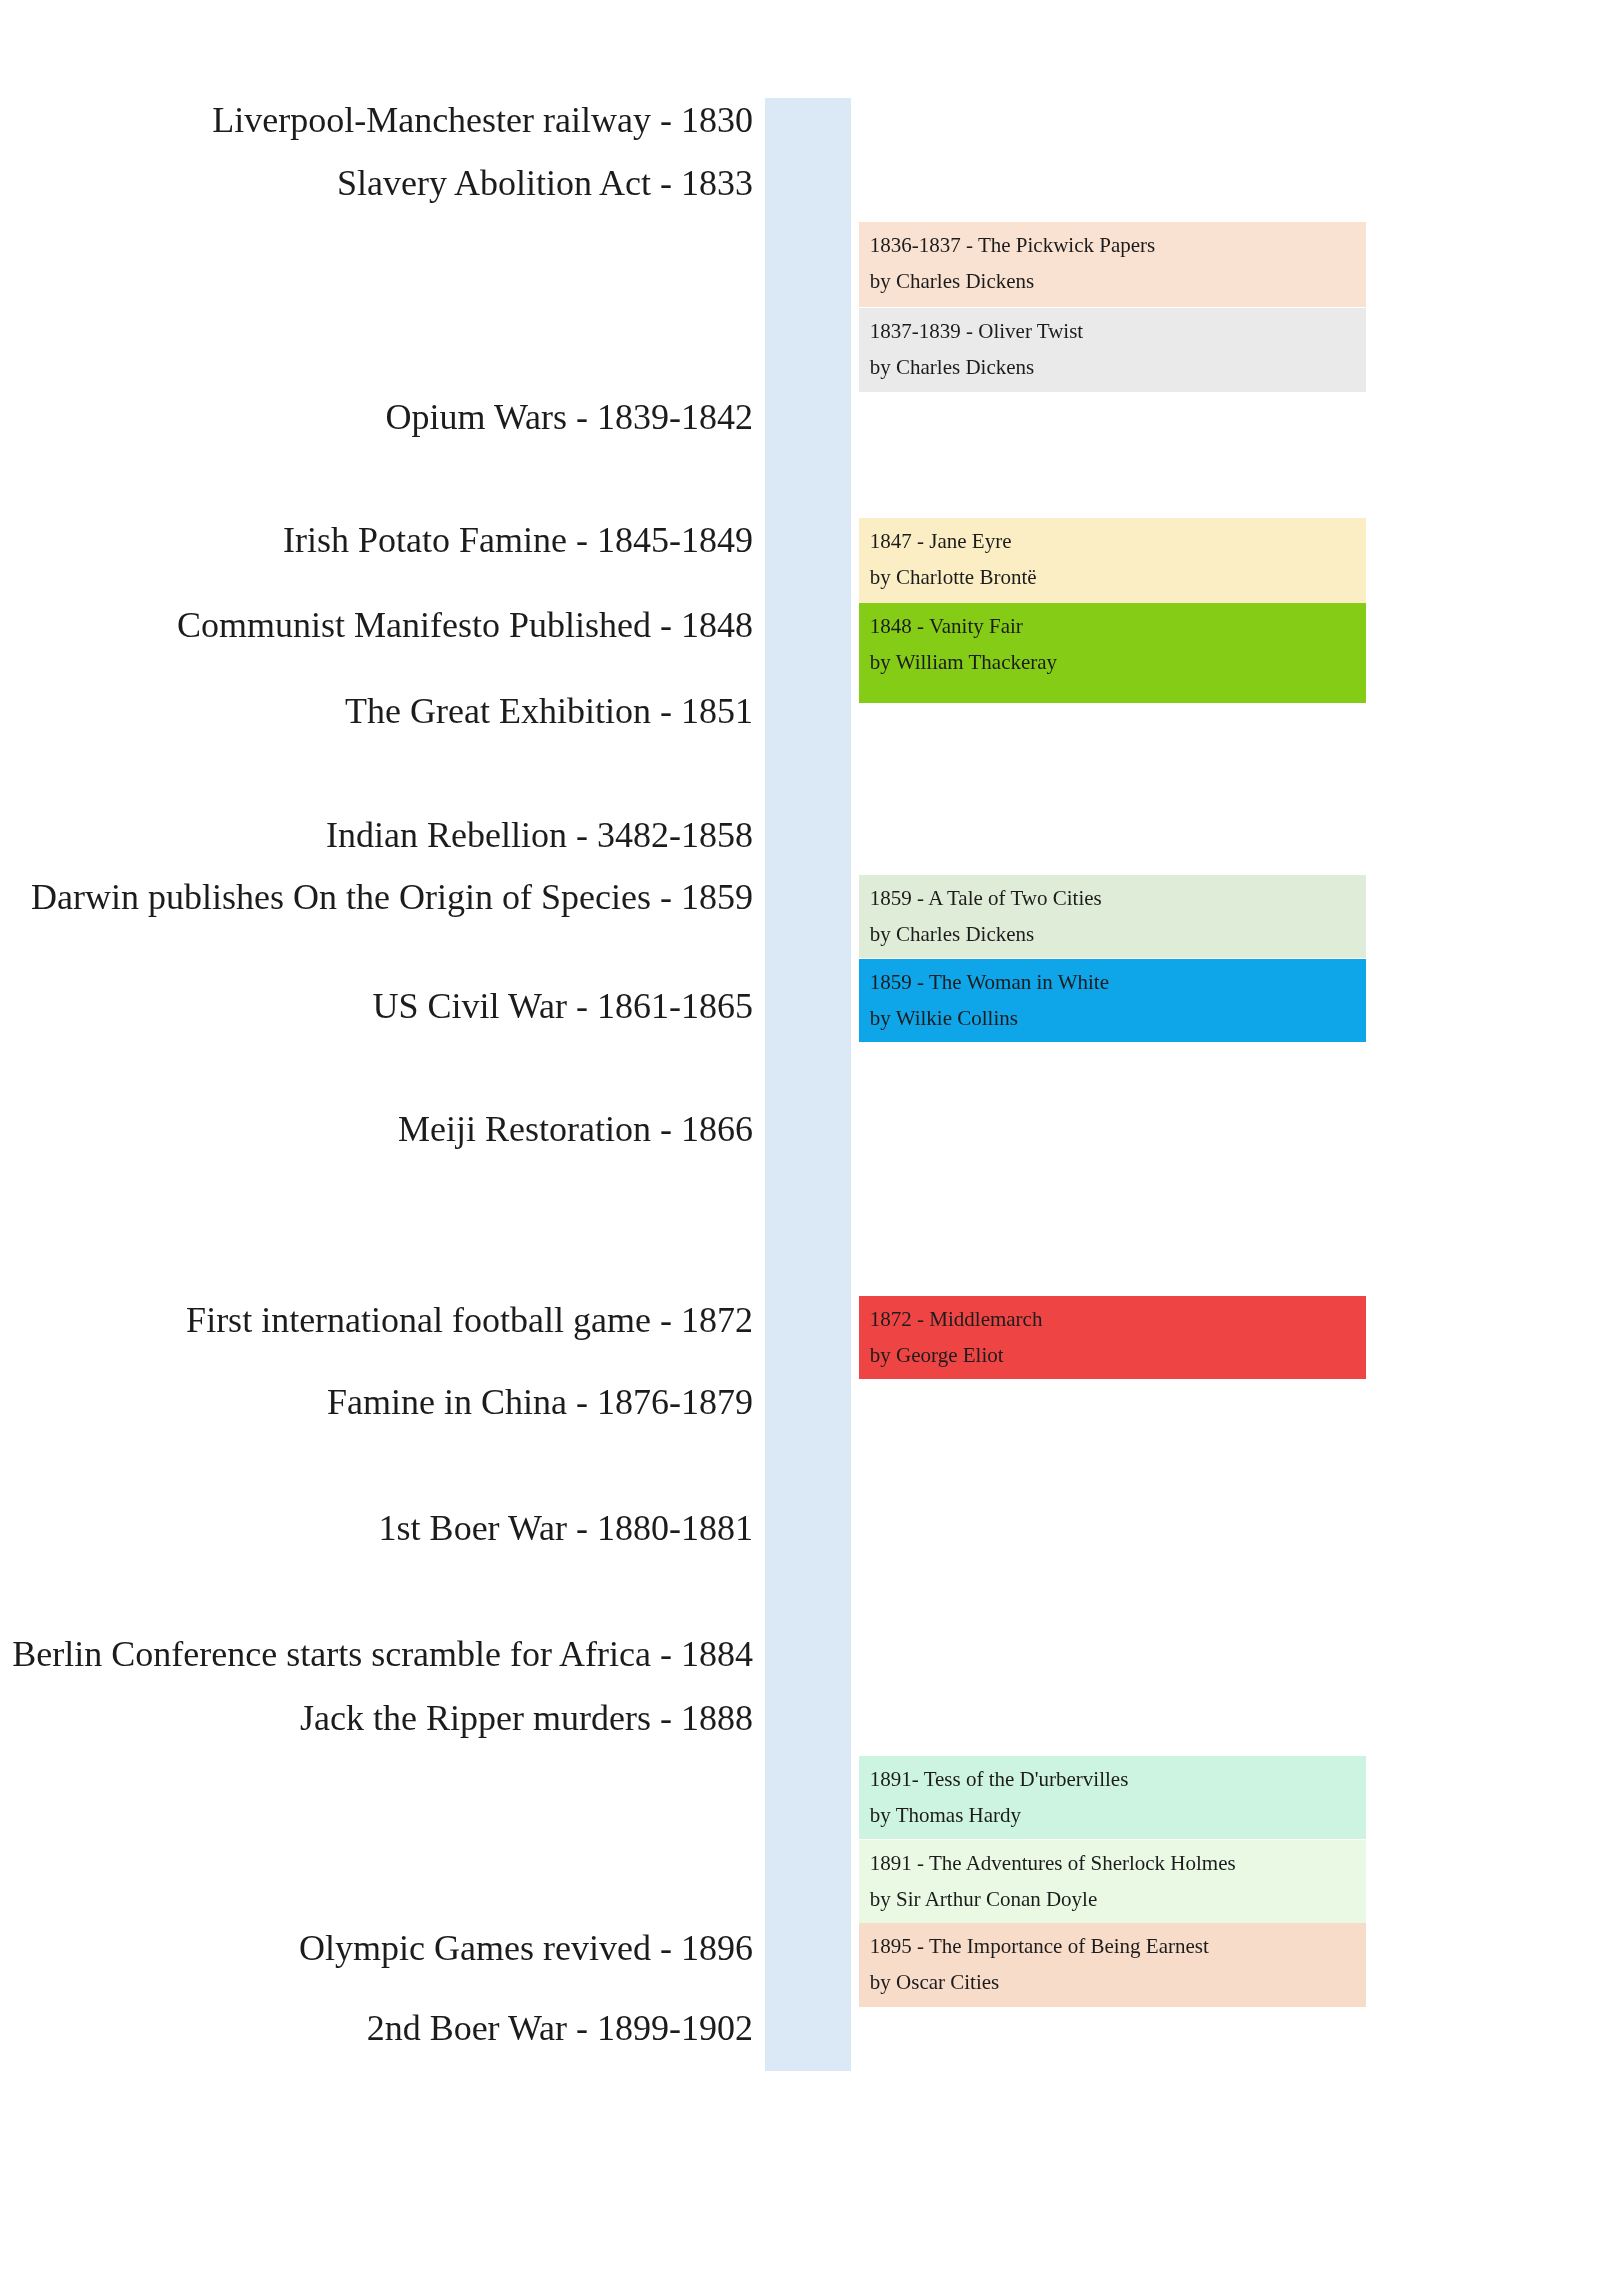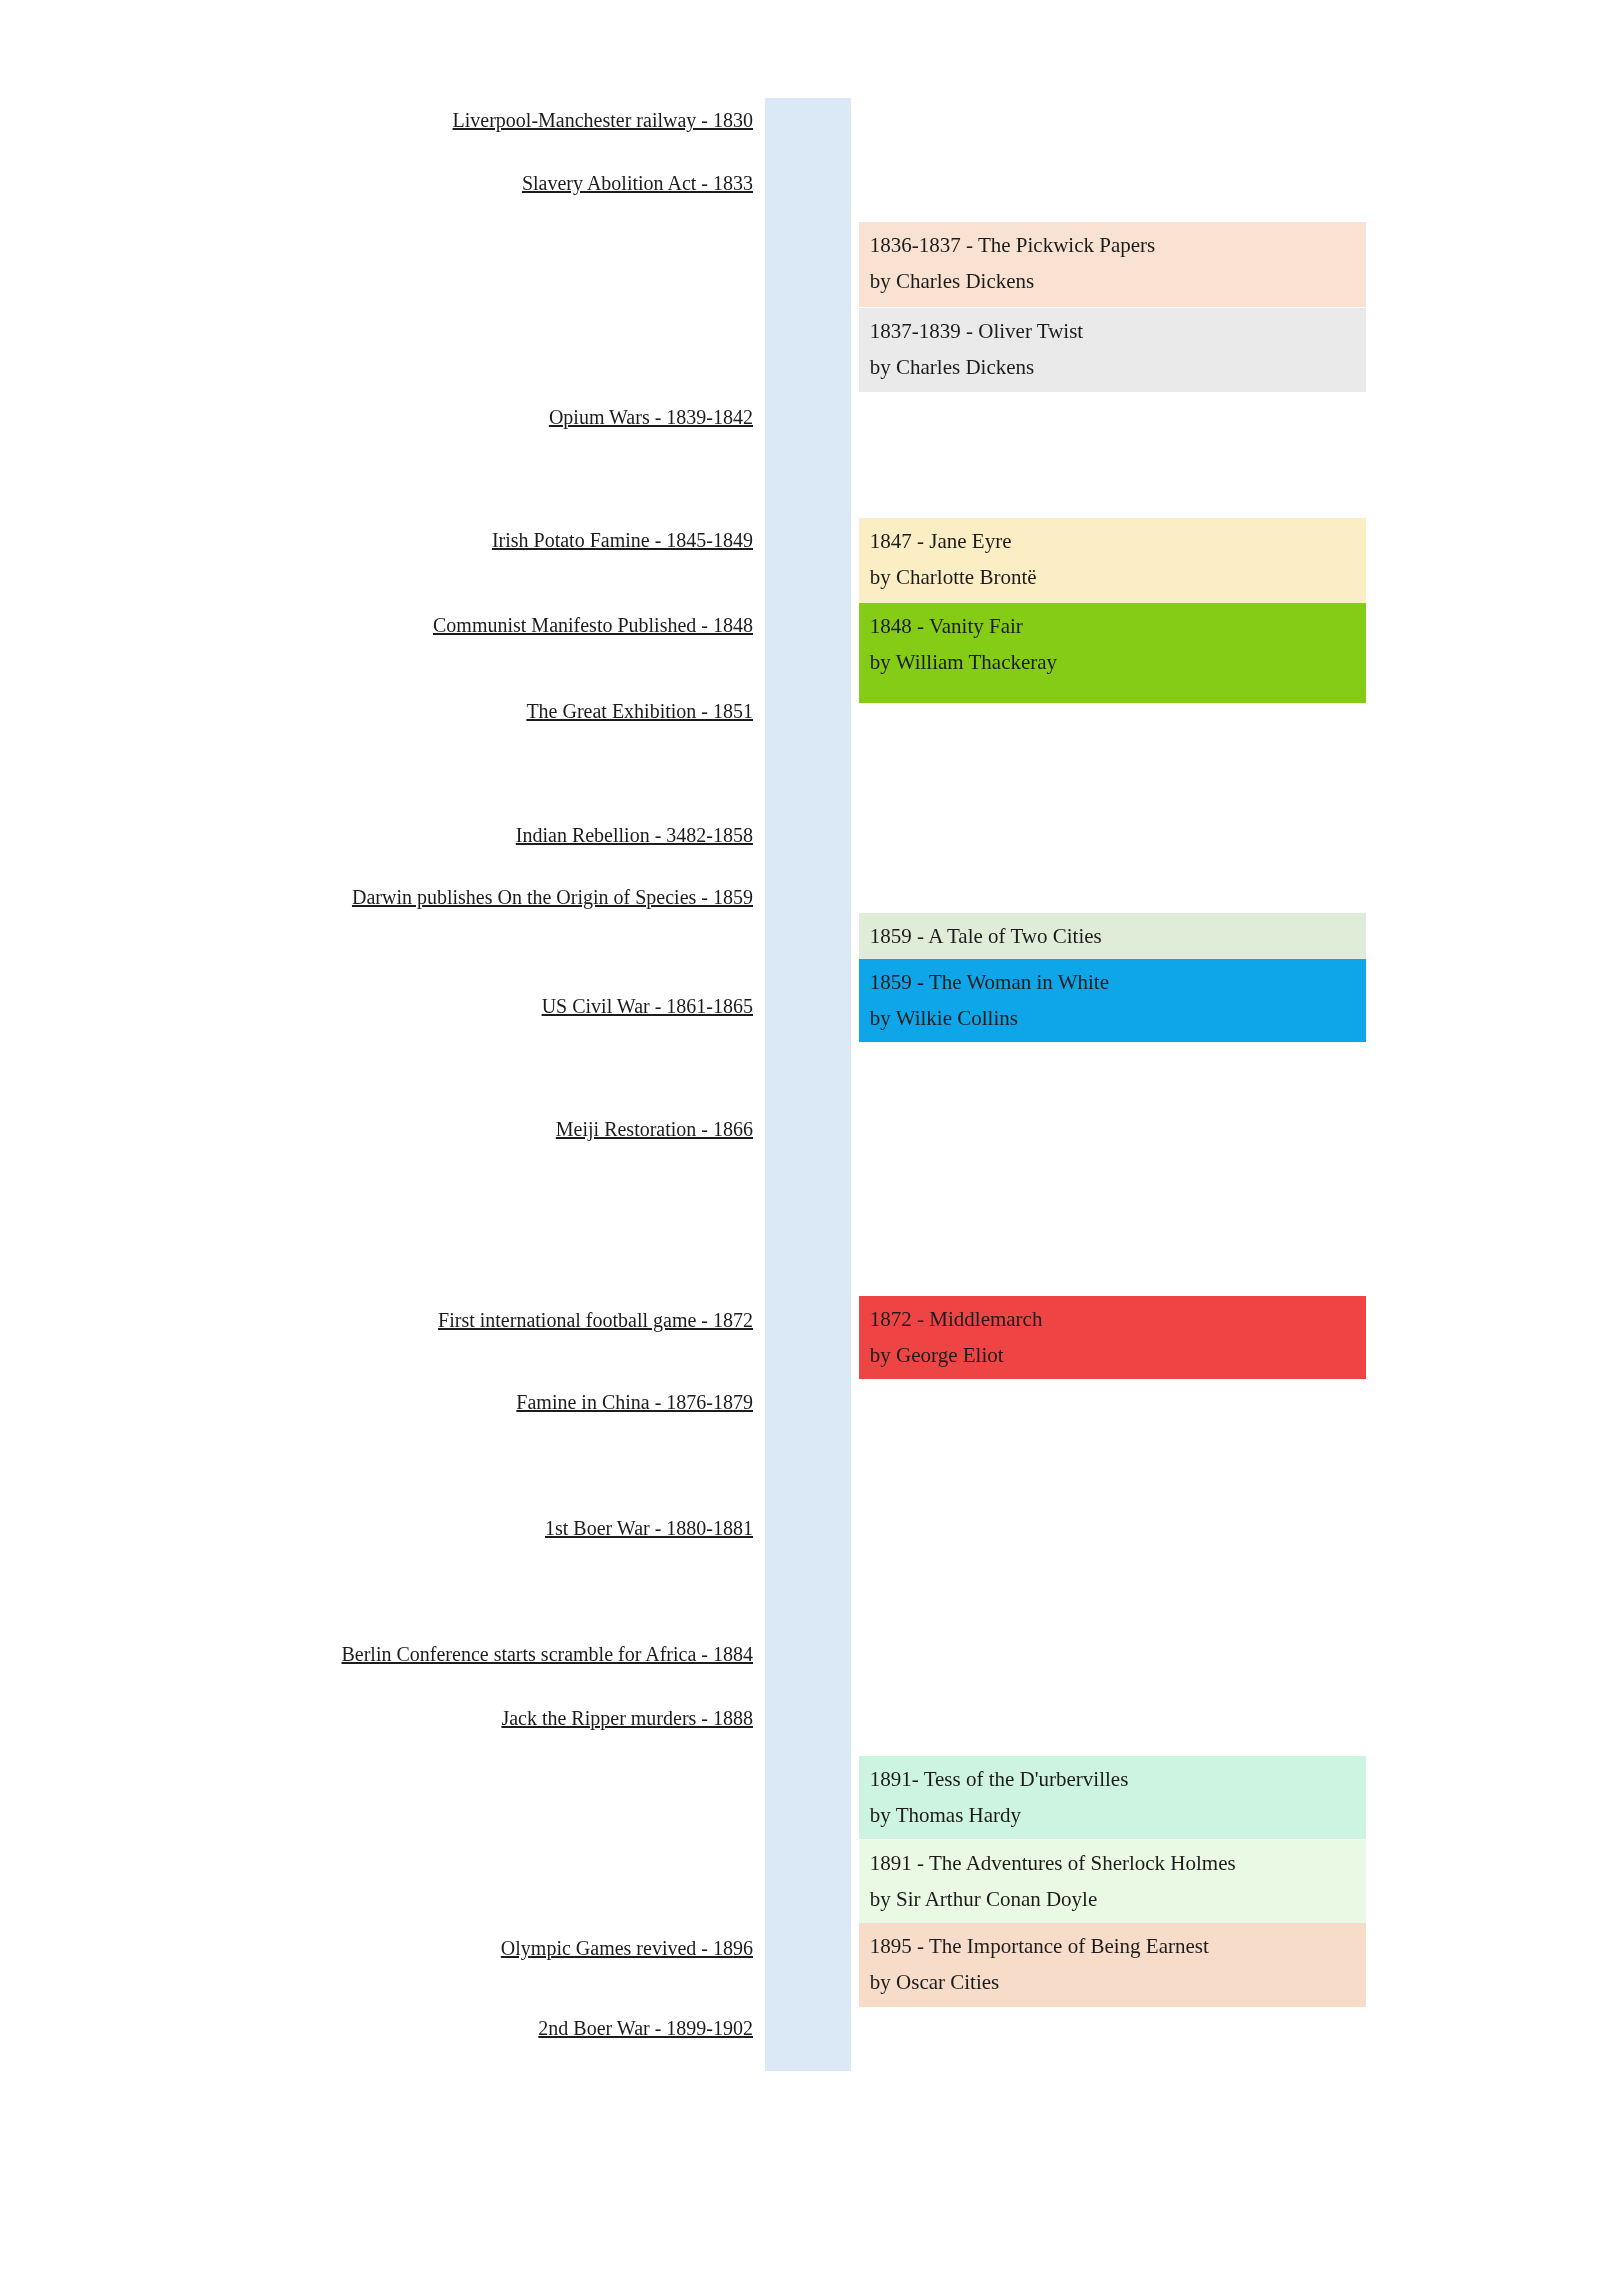--- a/index.html
+++ b/index.html
@@ -19,23 +19,22 @@
   .timeline-bar {
     position: absolute;
   }
   .event {
     position: absolute;
     left: 0;
     right: 868px;
     height: 39px;
     line-height: 39px;
     text-align: right;
-    font-size: 20px;
+    font-size: 36px;
     white-space: nowrap;
-    text-decoration: underline;
   }
   .book {
     position: absolute;
     left: 859px;
     width: 507px;
     box-sizing: border-box;
     padding: 4.9px 7.8px 0 10.8px;
     font-size: 21px;
     line-height: 36px;
   }
@@ -77,21 +76,21 @@
     <div class="book-line">by Charles Dickens</div>
   </div>
       <div class="book" style="top: 518px; height: 85px; background: rgb(251, 238, 197);">
     <div class="book-line">1847 - Jane Eyre</div>
     <div class="book-line">by Charlotte Brontë</div>
   </div>
       <div class="book" style="top: 603px; height: 100px; background: #84cc16;">
     <div class="book-line">1848 - Vanity Fair</div>
     <div class="book-line">by William Thackeray</div>
   </div>
-      <div class="book" style="top: 913px; height: 83px; background: rgb(223, 236, 215);">
+      <div class="book" style="top: 875px; height: 83px; background: rgb(223, 236, 215);">
     <div class="book-line">1859 - A Tale of Two Cities</div>
     <div class="book-line">by Charles Dickens</div>
   </div>
       <div class="book" style="top: 959px; height: 83px; background: #0ea5e9;">
     <div class="book-line">1859 - The Woman in White</div>
     <div class="book-line">by Wilkie Collins</div>
   </div>
       <div class="book" style="top: 1296px; height: 83px; background: #ef4444;">
     <div class="book-line">1872 - Middlemarch</div>
     <div class="book-line">by George Eliot</div>

